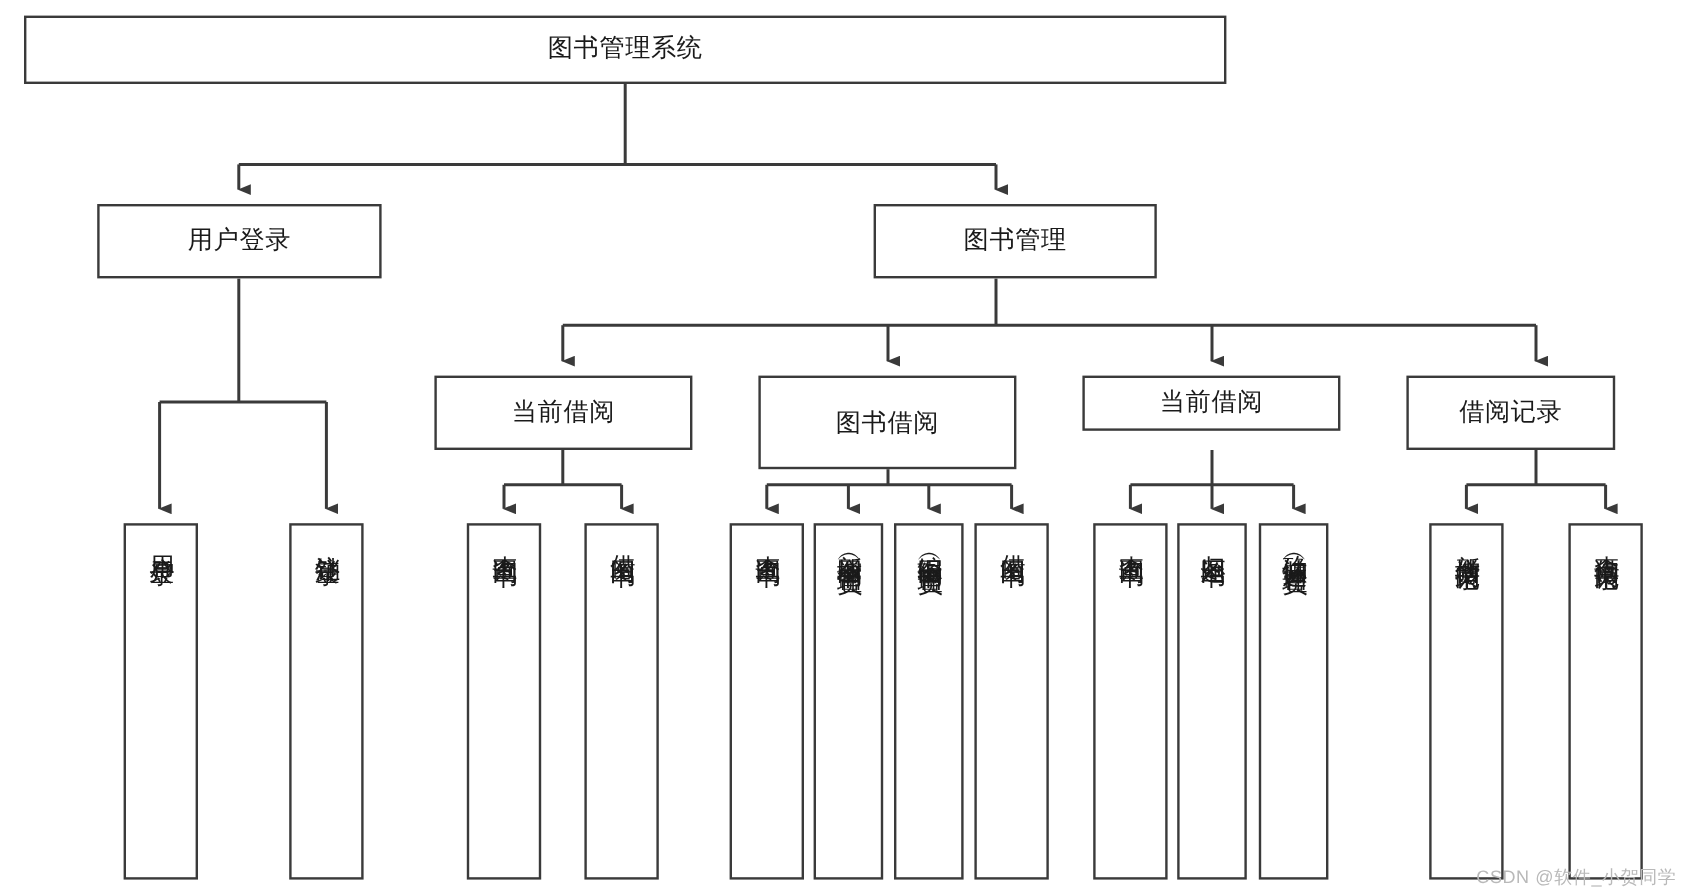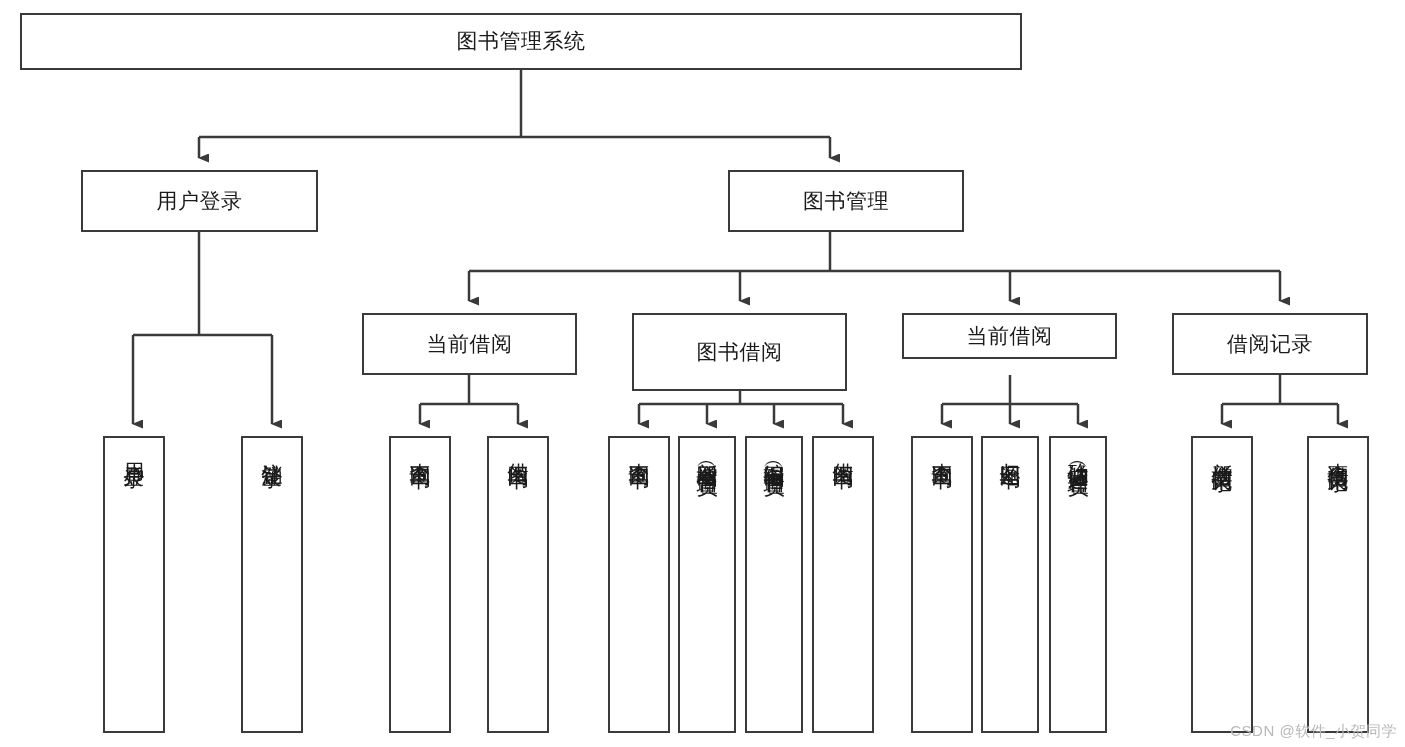--- a/index.html
+++ b/index.html
@@ -138,21 +138,21 @@
 
   <div class="node horiz" style="left:362px; top:313px; width:215px; height:62px;">
     <span class="lbl">当前借阅</span>
   </div>
   <div class="node horiz" style="left:632px; top:313px; width:215px; height:78px;font-family:Liberation Serif, serif;">
     <span class="lbl">图书借阅</span>
   </div>
   <div class="node horiz" style="left:902px; top:313px; width:215px; height:46px;">
     <span class="lbl">当前借阅</span>
   </div>
-  <div class="node horiz" style="left:1172px; top:313px; width:196px; height:62px;">
+  <div class="node horiz" style="left:1172px; top:313px; width:174px; height:62px;">
     <span class="lbl">借阅记录</span>
   </div>
 
   <div class="node vert" style="left:103px; top:436px; width:62px; height:297px;">
     <span class="lbl">用户登录</span>
   </div>
   <div class="node vert" style="left:241px; top:436px; width:62px; height:297px;">
     <span class="lbl">注销登录</span>
   </div>
 

